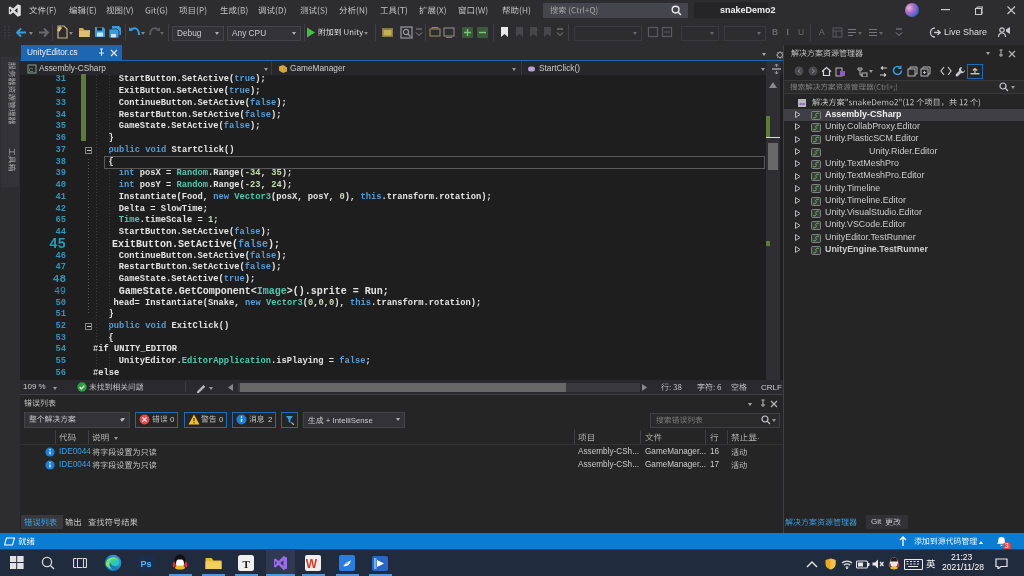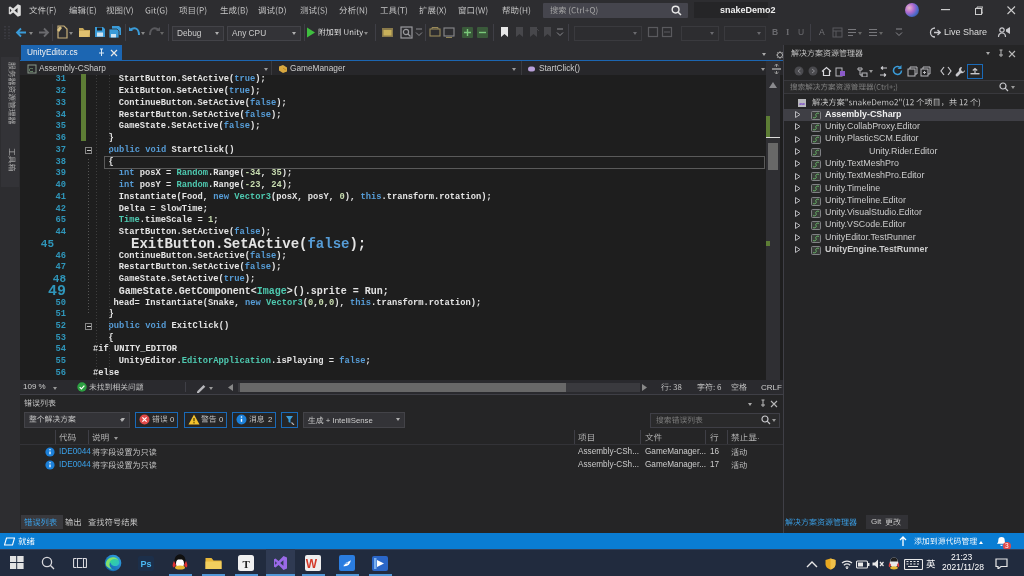--- a/index.html
+++ b/index.html
@@ -274,29 +274,29 @@
 <div style="position:absolute;left:40px;top:180.1px;width:26px;height:11.74px;font-family:'Liberation Mono',monospace;font-weight:bold;font-size:8.75px;color:#2f96ba;text-align:right;line-height:11.74px">40</div>
 <div style="position:absolute;left:118.8px;top:180.1px;height:11.74px;font-family:'Liberation Mono',monospace;font-weight:bold;font-size:8.75px;color:#e4e4e4;line-height:11.74px;white-space:pre;font-style:normal"><i style="color:#569cd6">int</i> posY = <i style="color:#4ec9b0">Random</i>.Range(<i style="color:#c8ddb0">-23</i>, <i style="color:#c8ddb0">24</i>);</div>
 <div style="position:absolute;left:40px;top:191.8px;width:26px;height:11.74px;font-family:'Liberation Mono',monospace;font-weight:bold;font-size:8.75px;color:#2f96ba;text-align:right;line-height:11.74px">41</div>
 <div style="position:absolute;left:118.8px;top:191.8px;height:11.74px;font-family:'Liberation Mono',monospace;font-weight:bold;font-size:8.75px;color:#e4e4e4;line-height:11.74px;white-space:pre;font-style:normal">Instantiate(Food, <i style="color:#569cd6">new</i> <i style="color:#4ec9b0">Vector3</i>(posX, posY, <i style="color:#c8ddb0">0</i>), <i style="color:#569cd6">this</i>.transform.rotation);</div>
 <div style="position:absolute;left:40px;top:203.5px;width:26px;height:11.74px;font-family:'Liberation Mono',monospace;font-weight:bold;font-size:8.75px;color:#2f96ba;text-align:right;line-height:11.74px">42</div>
 <div style="position:absolute;left:118.8px;top:203.5px;height:11.74px;font-family:'Liberation Mono',monospace;font-weight:bold;font-size:8.75px;color:#e4e4e4;line-height:11.74px;white-space:pre;font-style:normal">Delta = SlowTime;</div>
 <div style="position:absolute;left:40px;top:215.3px;width:26px;height:11.74px;font-family:'Liberation Mono',monospace;font-weight:bold;font-size:8.75px;color:#2f96ba;text-align:right;line-height:11.74px">65</div>
 <div style="position:absolute;left:118.8px;top:215.3px;height:11.74px;font-family:'Liberation Mono',monospace;font-weight:bold;font-size:8.75px;color:#e4e4e4;line-height:11.74px;white-space:pre;font-style:normal"><i style="color:#4ec9b0">Time</i>.timeScale = <i style="color:#c8ddb0">1</i>;</div>
 <div style="position:absolute;left:40px;top:227.0px;width:26px;height:11.74px;font-family:'Liberation Mono',monospace;font-weight:bold;font-size:8.75px;color:#2f96ba;text-align:right;line-height:11.74px">44</div>
 <div style="position:absolute;left:118.8px;top:227.0px;height:11.74px;font-family:'Liberation Mono',monospace;font-weight:bold;font-size:8.75px;color:#e4e4e4;line-height:11.74px;white-space:pre;font-style:normal">StartButton.SetActive(<i style="color:#569cd6">false</i>);</div>
-<div style="position:absolute;left:28px;top:238.8px;width:26px;height:11.74px;font-family:'Liberation Mono',monospace;font-weight:bold;font-size:11px;color:#2f96ba;text-align:right;line-height:11.74px">45</div>
-<div style="position:absolute;left:131px;top:238.8px;height:11.74px;font-family:'Liberation Mono',monospace;font-weight:bold;font-size:14px;color:#e4e4e4;line-height:11.74px;white-space:pre;font-style:normal">ExitButton.SetActive(<i style="color:#569cd6">false</i>);</div>
+<div style="position:absolute;left:40px;top:238.8px;width:26px;height:11.74px;font-family:'Liberation Mono',monospace;font-weight:bold;font-size:14px;color:#2f96ba;text-align:right;line-height:11.74px">45</div>
+<div style="position:absolute;left:112px;top:238.8px;height:11.74px;font-family:'Liberation Mono',monospace;font-weight:bold;font-size:10px;color:#e4e4e4;line-height:11.74px;white-space:pre;font-style:normal">ExitButton.SetActive(<i style="color:#569cd6">false</i>);</div>
 <div style="position:absolute;left:40px;top:250.5px;width:26px;height:11.74px;font-family:'Liberation Mono',monospace;font-weight:bold;font-size:8.75px;color:#2f96ba;text-align:right;line-height:11.74px">46</div>
 <div style="position:absolute;left:118.8px;top:250.5px;height:11.74px;font-family:'Liberation Mono',monospace;font-weight:bold;font-size:8.75px;color:#e4e4e4;line-height:11.74px;white-space:pre;font-style:normal">ContinueButton.SetActive(<i style="color:#569cd6">false</i>);</div>
 <div style="position:absolute;left:40px;top:262.2px;width:26px;height:11.74px;font-family:'Liberation Mono',monospace;font-weight:bold;font-size:8.75px;color:#2f96ba;text-align:right;line-height:11.74px">47</div>
 <div style="position:absolute;left:118.8px;top:262.2px;height:11.74px;font-family:'Liberation Mono',monospace;font-weight:bold;font-size:8.75px;color:#e4e4e4;line-height:11.74px;white-space:pre;font-style:normal">RestartButton.SetActive(<i style="color:#569cd6">false</i>);</div>
 <div style="position:absolute;left:40px;top:274.0px;width:26px;height:11.74px;font-family:'Liberation Mono',monospace;font-weight:bold;font-size:11px;color:#2f96ba;text-align:right;line-height:11.74px">48</div>
 <div style="position:absolute;left:118.8px;top:274.0px;height:11.74px;font-family:'Liberation Mono',monospace;font-weight:bold;font-size:8.75px;color:#e4e4e4;line-height:11.74px;white-space:pre;font-style:normal">GameState.SetActive(<i style="color:#569cd6">true</i>);</div>
-<div style="position:absolute;left:40px;top:285.7px;width:26px;height:11.74px;font-family:'Liberation Mono',monospace;font-weight:bold;font-size:15px;color:#2f96ba;text-align:right;line-height:11.74px">49</div>
+<div style="position:absolute;left:40px;top:285.7px;width:26px;height:11.74px;font-family:'Liberation Mono',monospace;font-weight:normal;font-size:10px;color:#2f96ba;text-align:right;line-height:11.74px">49</div>
 <div style="position:absolute;left:118.8px;top:285.7px;height:11.74px;font-family:'Liberation Mono',monospace;font-weight:bold;font-size:10px;color:#e4e4e4;line-height:11.74px;white-space:pre;font-style:normal">GameState.GetComponent&lt;<i style="color:#4ec9b0">Image</i>&gt;().sprite = Run;</div>
 <div style="position:absolute;left:40px;top:297.5px;width:26px;height:11.74px;font-family:'Liberation Mono',monospace;font-weight:bold;font-size:8.75px;color:#2f96ba;text-align:right;line-height:11.74px">50</div>
 <div style="position:absolute;left:113.6px;top:297.5px;height:11.74px;font-family:'Liberation Mono',monospace;font-weight:bold;font-size:8.75px;color:#e4e4e4;line-height:11.74px;white-space:pre;font-style:normal">head= Instantiate(Snake, <i style="color:#569cd6">new</i> <i style="color:#4ec9b0">Vector3</i>(<i style="color:#c8ddb0">0</i>,<i style="color:#c8ddb0">0</i>,<i style="color:#c8ddb0">0</i>), <i style="color:#569cd6">this</i>.transform.rotation);</div>
 <div style="position:absolute;left:40px;top:309.2px;width:26px;height:11.74px;font-family:'Liberation Mono',monospace;font-weight:bold;font-size:8.75px;color:#2f96ba;text-align:right;line-height:11.74px">51</div>
 <div style="position:absolute;left:108.5px;top:309.2px;height:11.74px;font-family:'Liberation Mono',monospace;font-weight:bold;font-size:8.75px;color:#e4e4e4;line-height:11.74px;white-space:pre;font-style:normal">}</div>
 <div style="position:absolute;left:40px;top:320.9px;width:26px;height:11.74px;font-family:'Liberation Mono',monospace;font-weight:bold;font-size:8.75px;color:#2f96ba;text-align:right;line-height:11.74px">52</div>
 <div style="position:absolute;left:108.5px;top:320.9px;height:11.74px;font-family:'Liberation Mono',monospace;font-weight:bold;font-size:8.75px;color:#e4e4e4;line-height:11.74px;white-space:pre;font-style:normal"><i style="color:#569cd6">public void</i> ExitClick()</div>
 <div style="position:absolute;left:40px;top:332.7px;width:26px;height:11.74px;font-family:'Liberation Mono',monospace;font-weight:bold;font-size:8.75px;color:#2f96ba;text-align:right;line-height:11.74px">53</div>
 <div style="position:absolute;left:108.5px;top:332.7px;height:11.74px;font-family:'Liberation Mono',monospace;font-weight:bold;font-size:8.75px;color:#e4e4e4;line-height:11.74px;white-space:pre;font-style:normal">{</div>
 <div style="position:absolute;left:40px;top:344.4px;width:26px;height:11.74px;font-family:'Liberation Mono',monospace;font-weight:bold;font-size:8.75px;color:#2f96ba;text-align:right;line-height:11.74px">54</div>

